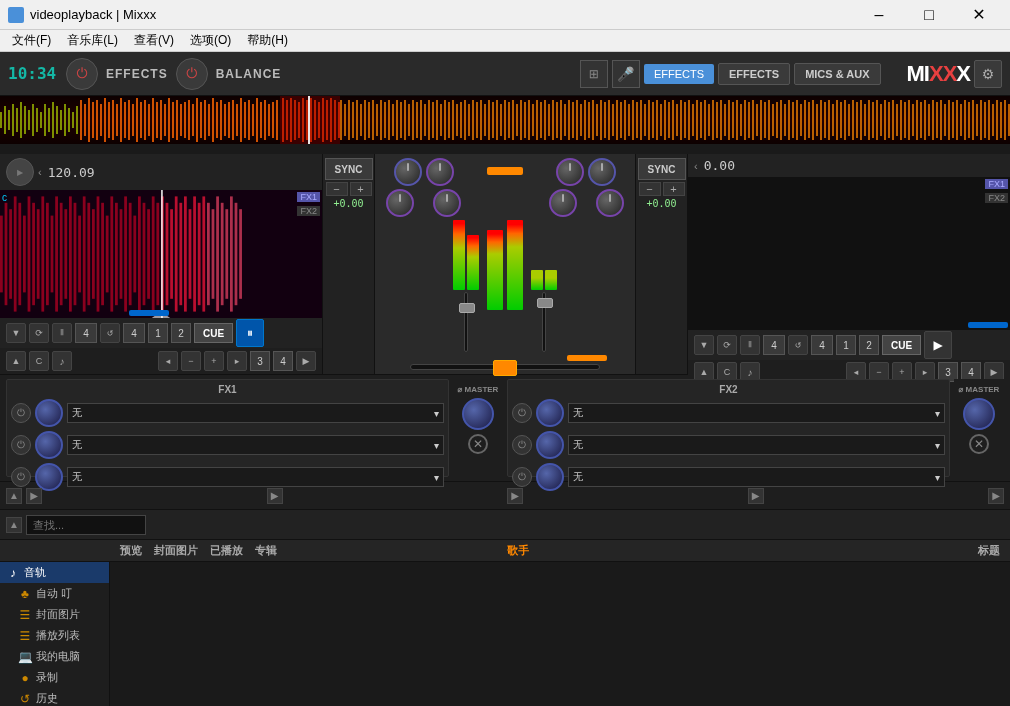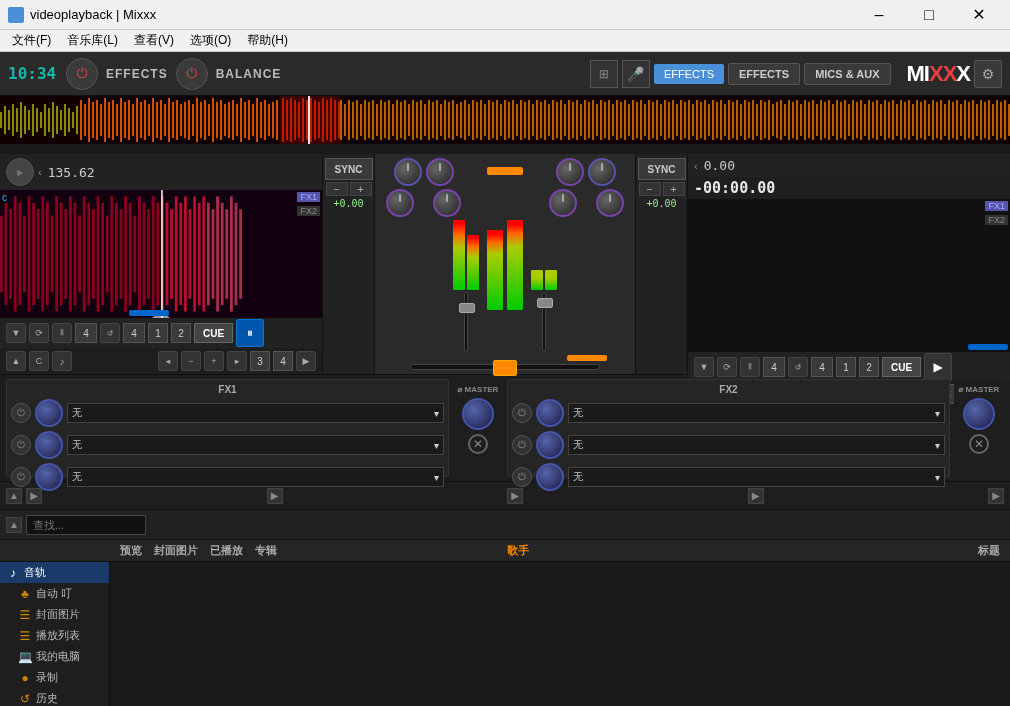--- a/index.html
+++ b/index.html
@@ -116,21 +116,21 @@
       font-size: 11px;
       font-weight: bold;
       cursor: pointer;
       border-radius: 2px;
     }
     .logo {
       font-size: 22px;
       font-weight: 900;
       color: #fff;
       letter-spacing: -1px;
-      margin-left: 12px;
+      margin-left: 22px;
     }
     .logo span.mix { color: #fff; }
     .logo span.xxx { color: #e84040; }
     .gear-btn {
       background: #3a3a3a;
       border: 1px solid #555;
       border-radius: 2px;
       width: 28px; height: 28px;
       display: flex; align-items: center; justify-content: center;
       cursor: pointer;
@@ -727,21 +727,21 @@
 
 <div style="height:10px; background:#1a1a1a;"></div>
 
 <div class="main-area">
 
   <div class="deck">
 
     <div class="deck-header">
       <div class="deck-art">▶</div>
       <span class="deck-bpm-arrow">‹</span>
-      <span class="deck-bpm">135.62</span>
+      <span class="deck-bpm">120.09</span>
     </div>
 
 
     <div class="deck-waveform" style="height:100px; flex:1;">
       <svg width="100%" height="100%" viewBox="0 0 350 100" preserveAspectRatio="none">
         <rect width="350" height="100" fill="#120010"></rect>
         <g fill="#aa0022" opacity="0.8">
           <rect x="0" y="20" width="3" height="60"></rect>
           <rect x="5" y="10" width="3" height="80"></rect>
           <rect x="10" y="15" width="3" height="70"></rect>
@@ -926,23 +926,20 @@
     <div style="color:#90ee90; font-size:10px; font-family:monospace;">+0.00</div>
   </div>
 
   <div class="right-deck">
 
     <div class="right-deck-header">
       <span class="deck-bpm-arrow">‹</span>
       <span class="deck-bpm">0.00</span>
     </div>
 
-    <div class="deck-time-row">
-      <span class="deck-time">-00:00.00</span>
-    </div>
 
     <div style="flex:1; background:#1a1a1a; position:relative;">
       <svg width="100%" height="100%">
         <rect width="100%" height="100%" fill="#111"></rect>
       </svg>
       <div style="position:absolute; right:2px; top:2px; background:#5555aa; color:#aaaaff; font-size:9px; padding:0 3px;">FX1</div>
       <div style="position:absolute; right:2px; top:16px; background:#333; color:#888; font-size:9px; padding:0 3px;">FX2</div>
       <div style="position:absolute; bottom:2px; right:2px; width:40px; height:6px; background:#0066cc; border-radius:2px;"></div>
     </div>
 

